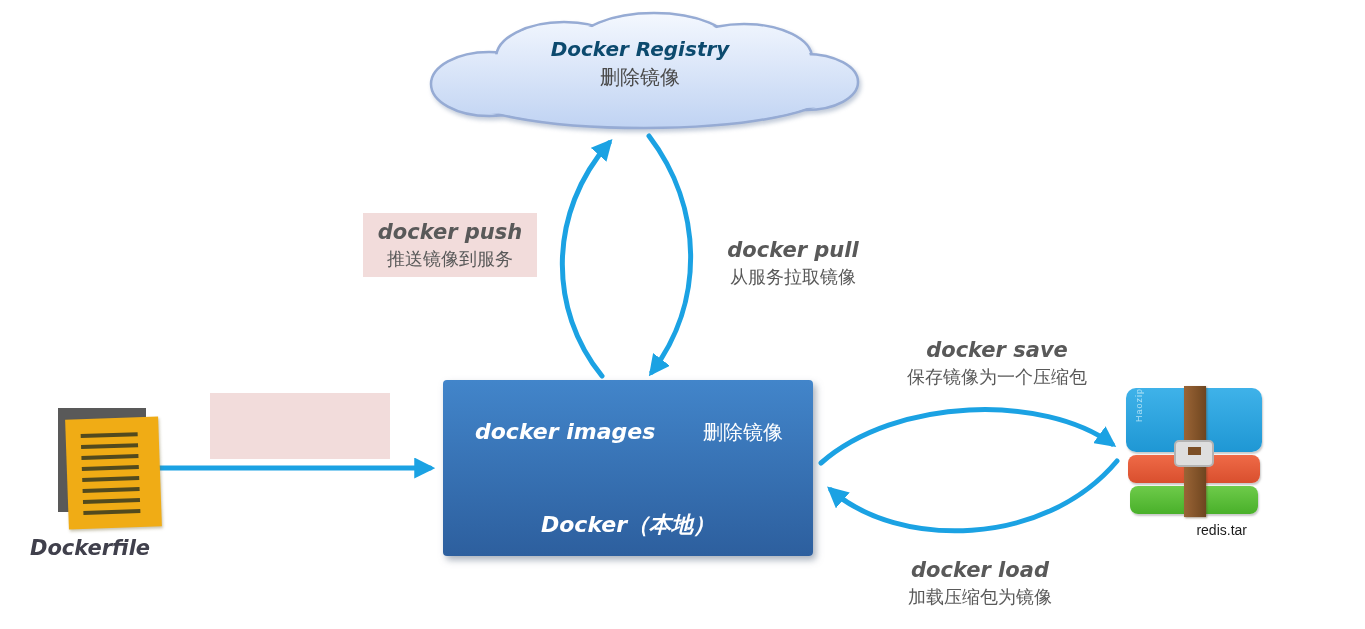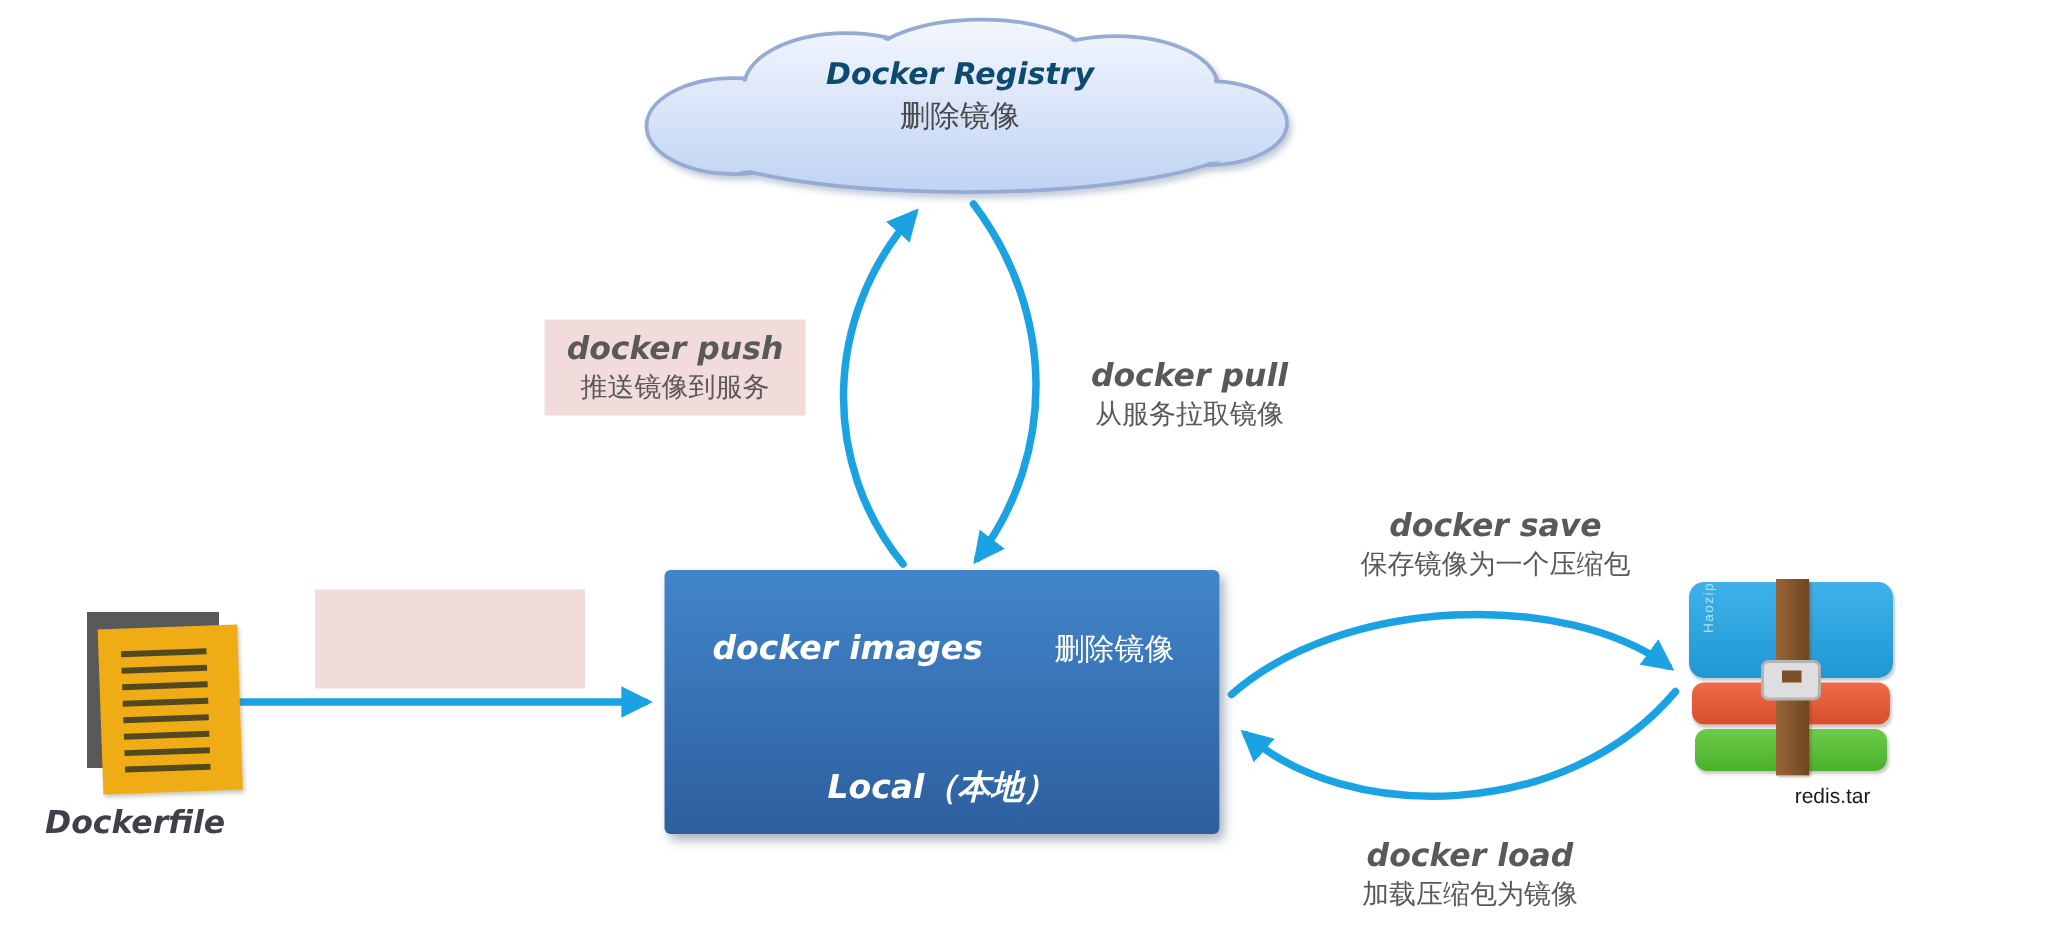--- a/index.html
+++ b/index.html
@@ -133,21 +133,21 @@
   <div class="edge-label" style="left:860px;top:556px;width:240px;">
     <div class="edge-cmd">docker load</div>
     <div class="edge-desc">加载压缩包为镜像</div>
   </div>
 
   <div class="local-box">
     <div class="local-row">
       <span class="local-cmd">docker images</span>
       <span class="local-desc">删除镜像</span>
     </div>
-    <div class="local-name">Local（本地）</div>
+    <div class="local-name">Docker（本地）</div>
   </div>
 
   <div class="dockerfile">
     <div class="doc-back"></div>
     <div class="doc-front">
       <div class="doc-line" style="top:15px;"></div>
       <div class="doc-line" style="top:26px;"></div>
       <div class="doc-line" style="top:37px;"></div>
       <div class="doc-line" style="top:48px;"></div>
       <div class="doc-line" style="top:59px;"></div>

